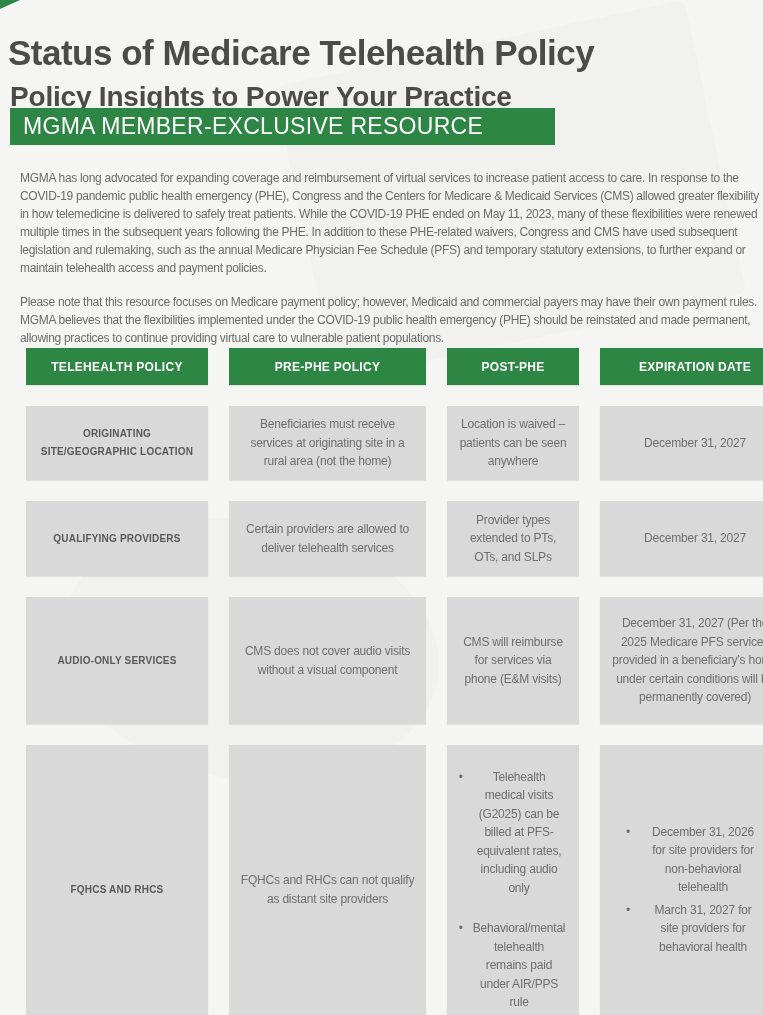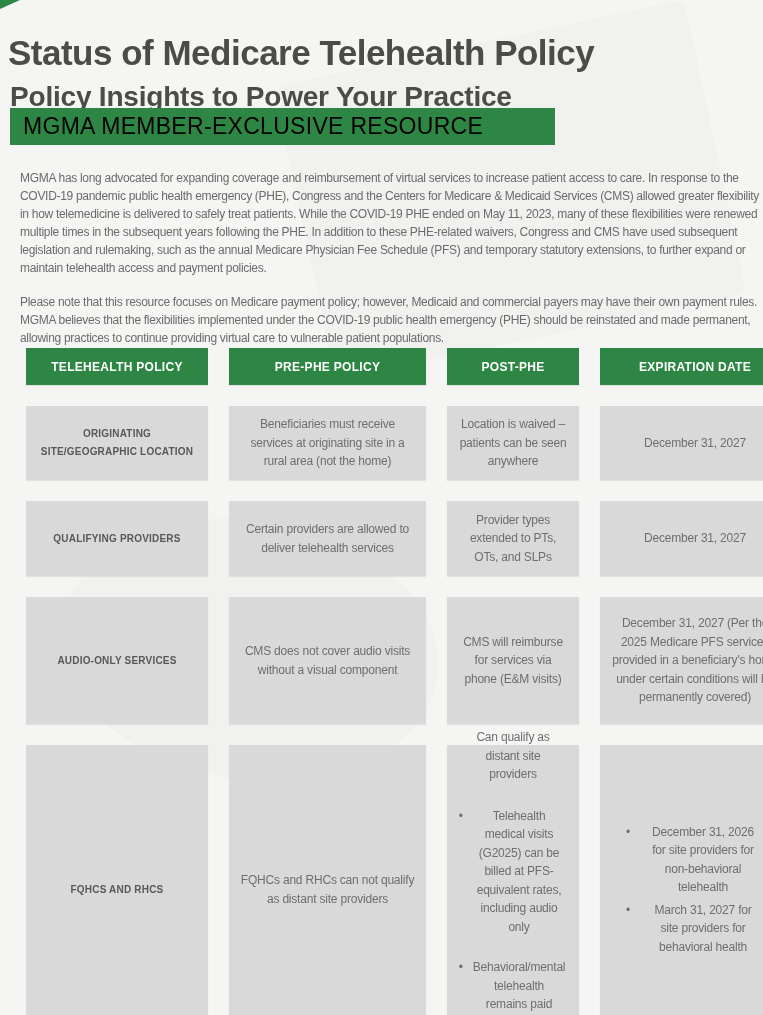--- a/index.html
+++ b/index.html
@@ -33,21 +33,21 @@
     letter-spacing:-0.5px;line-height:1.15;
   }
   .page-subtitle{
     position:absolute;left:10px;top:58px;width:745px;
     font-size:28px;font-weight:bold;color:var(--heading-gray,#4b4b49);
     letter-spacing:-0.2px;
   }
   .banner{
     position:absolute;left:10px;top:108px;width:545px;height:37px;
     background:var(--brand-green,#2d8644);
-    color:#000000;font-size:23px;line-height:37px;padding-left:13px;
+    color:#ffffff;font-size:23px;line-height:37px;padding-left:13px;
     letter-spacing:0.3px;white-space:nowrap;overflow:hidden;
   }
   .intro{
     position:absolute;left:20px;width:748px;
     font-size:12px;line-height:18px;color:var(--body-gray,#6b6b6b);
     letter-spacing:-0.3px;
   }
   .intro.p1{top:157px;}
   .intro.p2{top:281px;}
 
@@ -126,21 +126,20 @@
   <div class="cell">December 31, 2027</div>
 
   <div class="cell cell-label">AUDIO-ONLY SERVICES</div>
   <div class="cell">CMS does not cover audio visits without a visual component</div>
   <div class="cell">CMS will reimburse for services via phone (E&amp;M visits)</div>
   <div class="cell">December 31, 2027 (Per the 2025 Medicare PFS services provided in a beneficiary's home under certain conditions will be permanently covered)</div>
 
   <div class="cell cell-label">FQHCS AND RHCS</div>
   <div class="cell">FQHCs and RHCs can not qualify as distant site providers</div>
   <div class="cell cell-complex">
-    <div>Can qualify as distant site providers</div>
     <ul class="bullets">
       <li class="bullet-item">Telehealth medical visits (G2025) can be billed at PFS-equivalent rates, including audio only</li>
       <li class="bullet-item">Behavioral/mental telehealth remains paid under AIR/PPS rule</li>
     </ul>
   </div>
   <div class="cell cell-complex">
     <ul class="bullets tight exp-bullets">
       <li class="bullet-item">December 31, 2026 for site providers for non-behavioral telehealth</li>
       <li class="bullet-item">March 31, 2027 for site providers for behavioral health</li>
     </ul>

